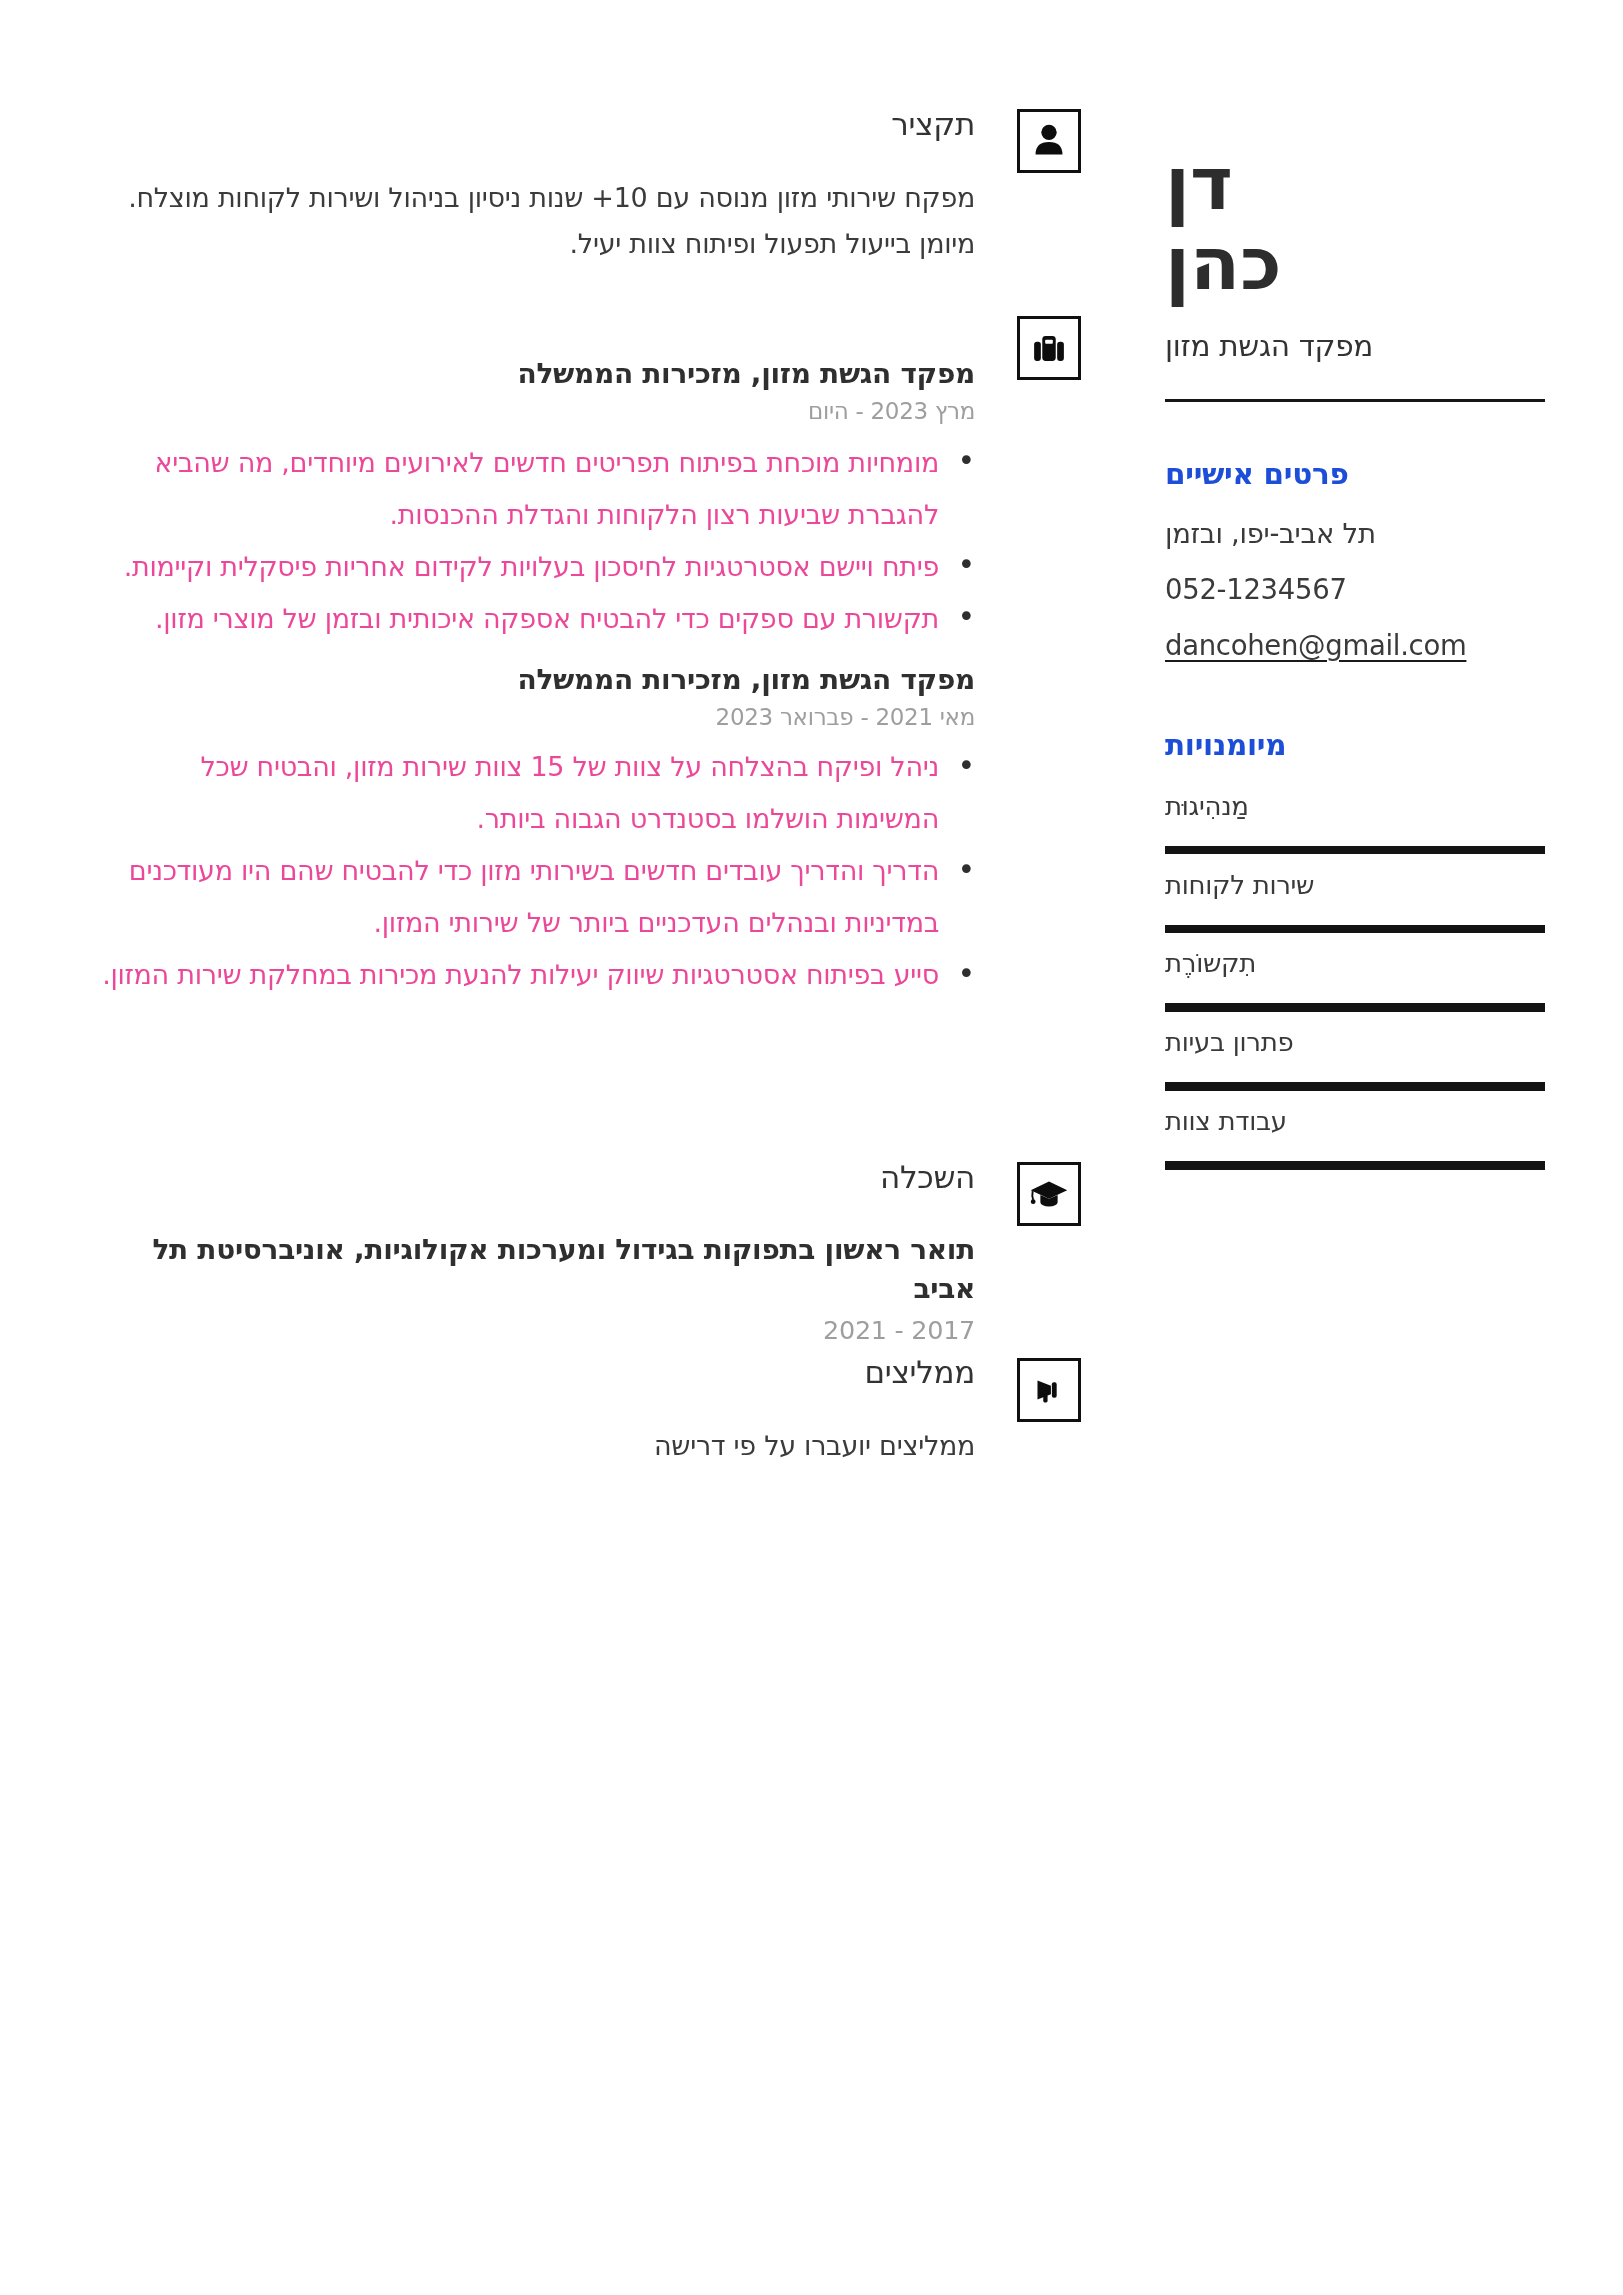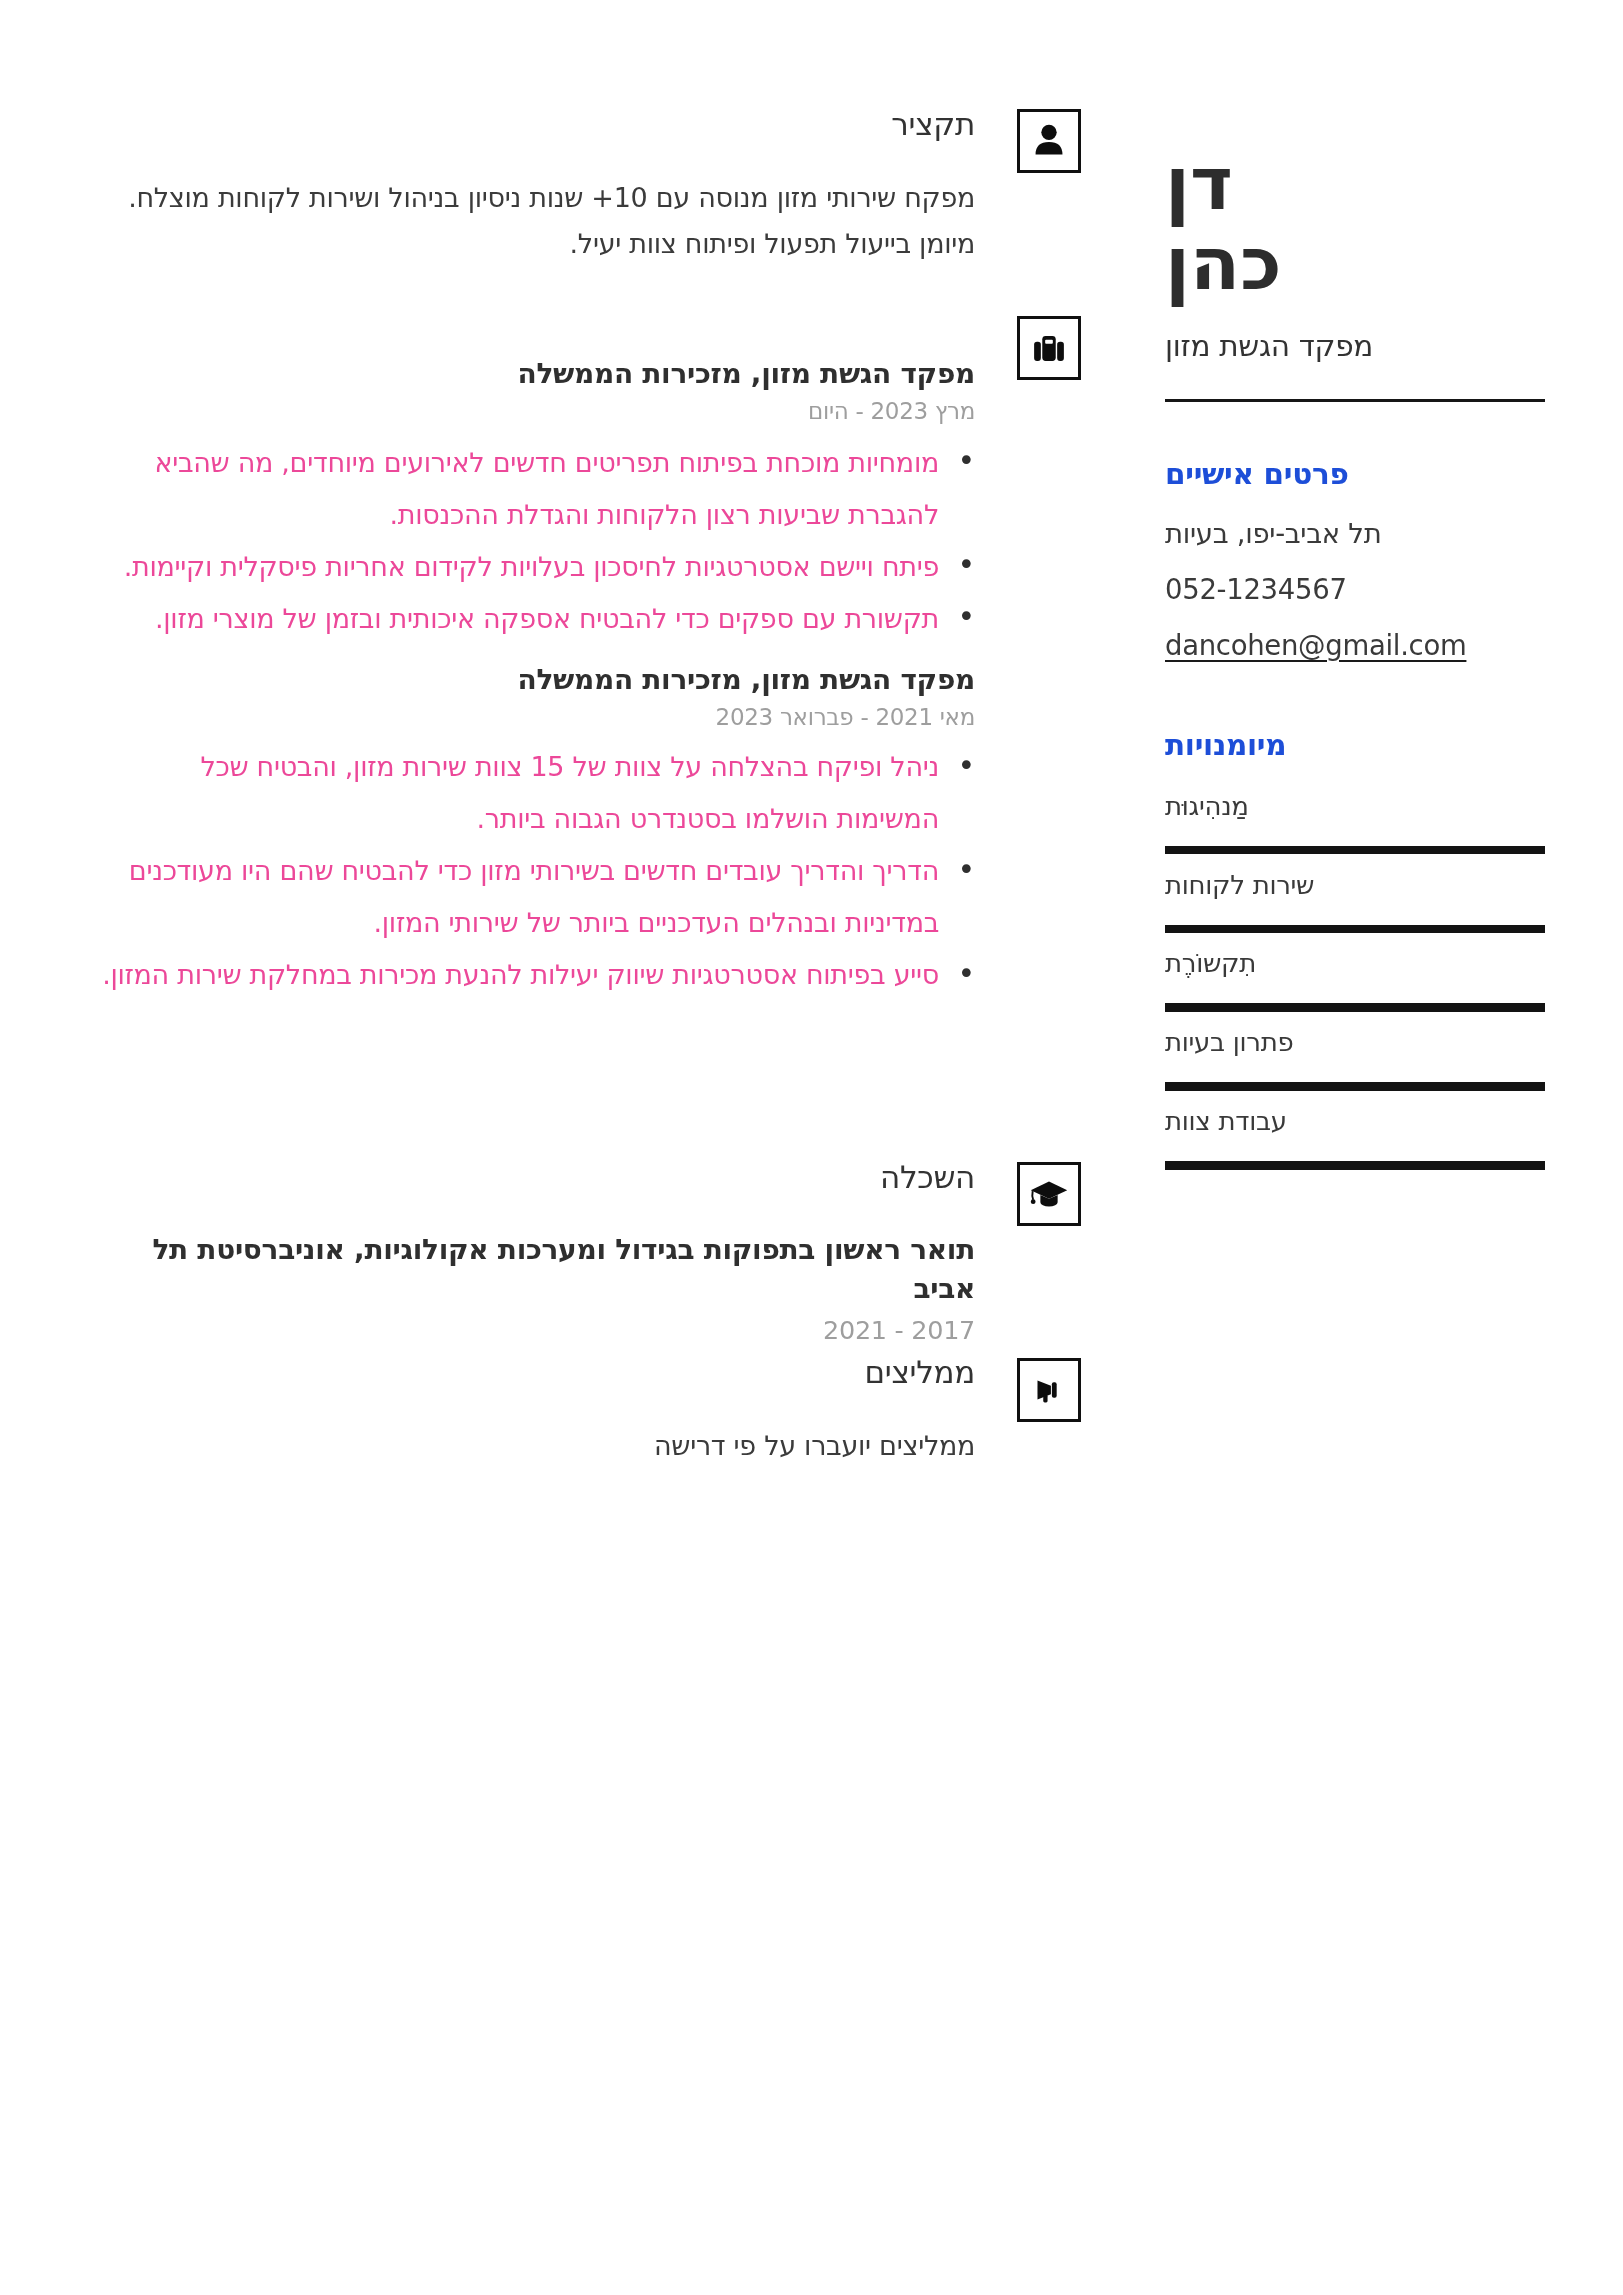--- a/index.html
+++ b/index.html
@@ -156,21 +156,21 @@
   <h1 class="name">
     <span style="display:block">דן</span>
     <span style="display:block">כהן</span>
   </h1>
   <p class="side-title">מפקד הגשת מזון</p>
 
   <div class="divider"></div>
 
   <h3 class="side-h">פרטים אישיים</h3>
   <div class="pd-lines">
-    <p class="pd-line">תל אביב-יפו, בעיות</p>
+    <p class="pd-line">תל אביב-יפו, ובזמן</p>
     <p class="pd-line ltr">052-1234567</p>
     <p class="pd-line ltr"><a href="#" class="email-link">dancohen@gmail.com</a></p>
   </div>
 
   <h3 class="side-h">מיומנויות</h3>
   <div class="skills">
     <div class="skill">
       <p class="skill-label">מַנהִיגוּת</p>
       <div class="skill-bar"></div>
     </div>

